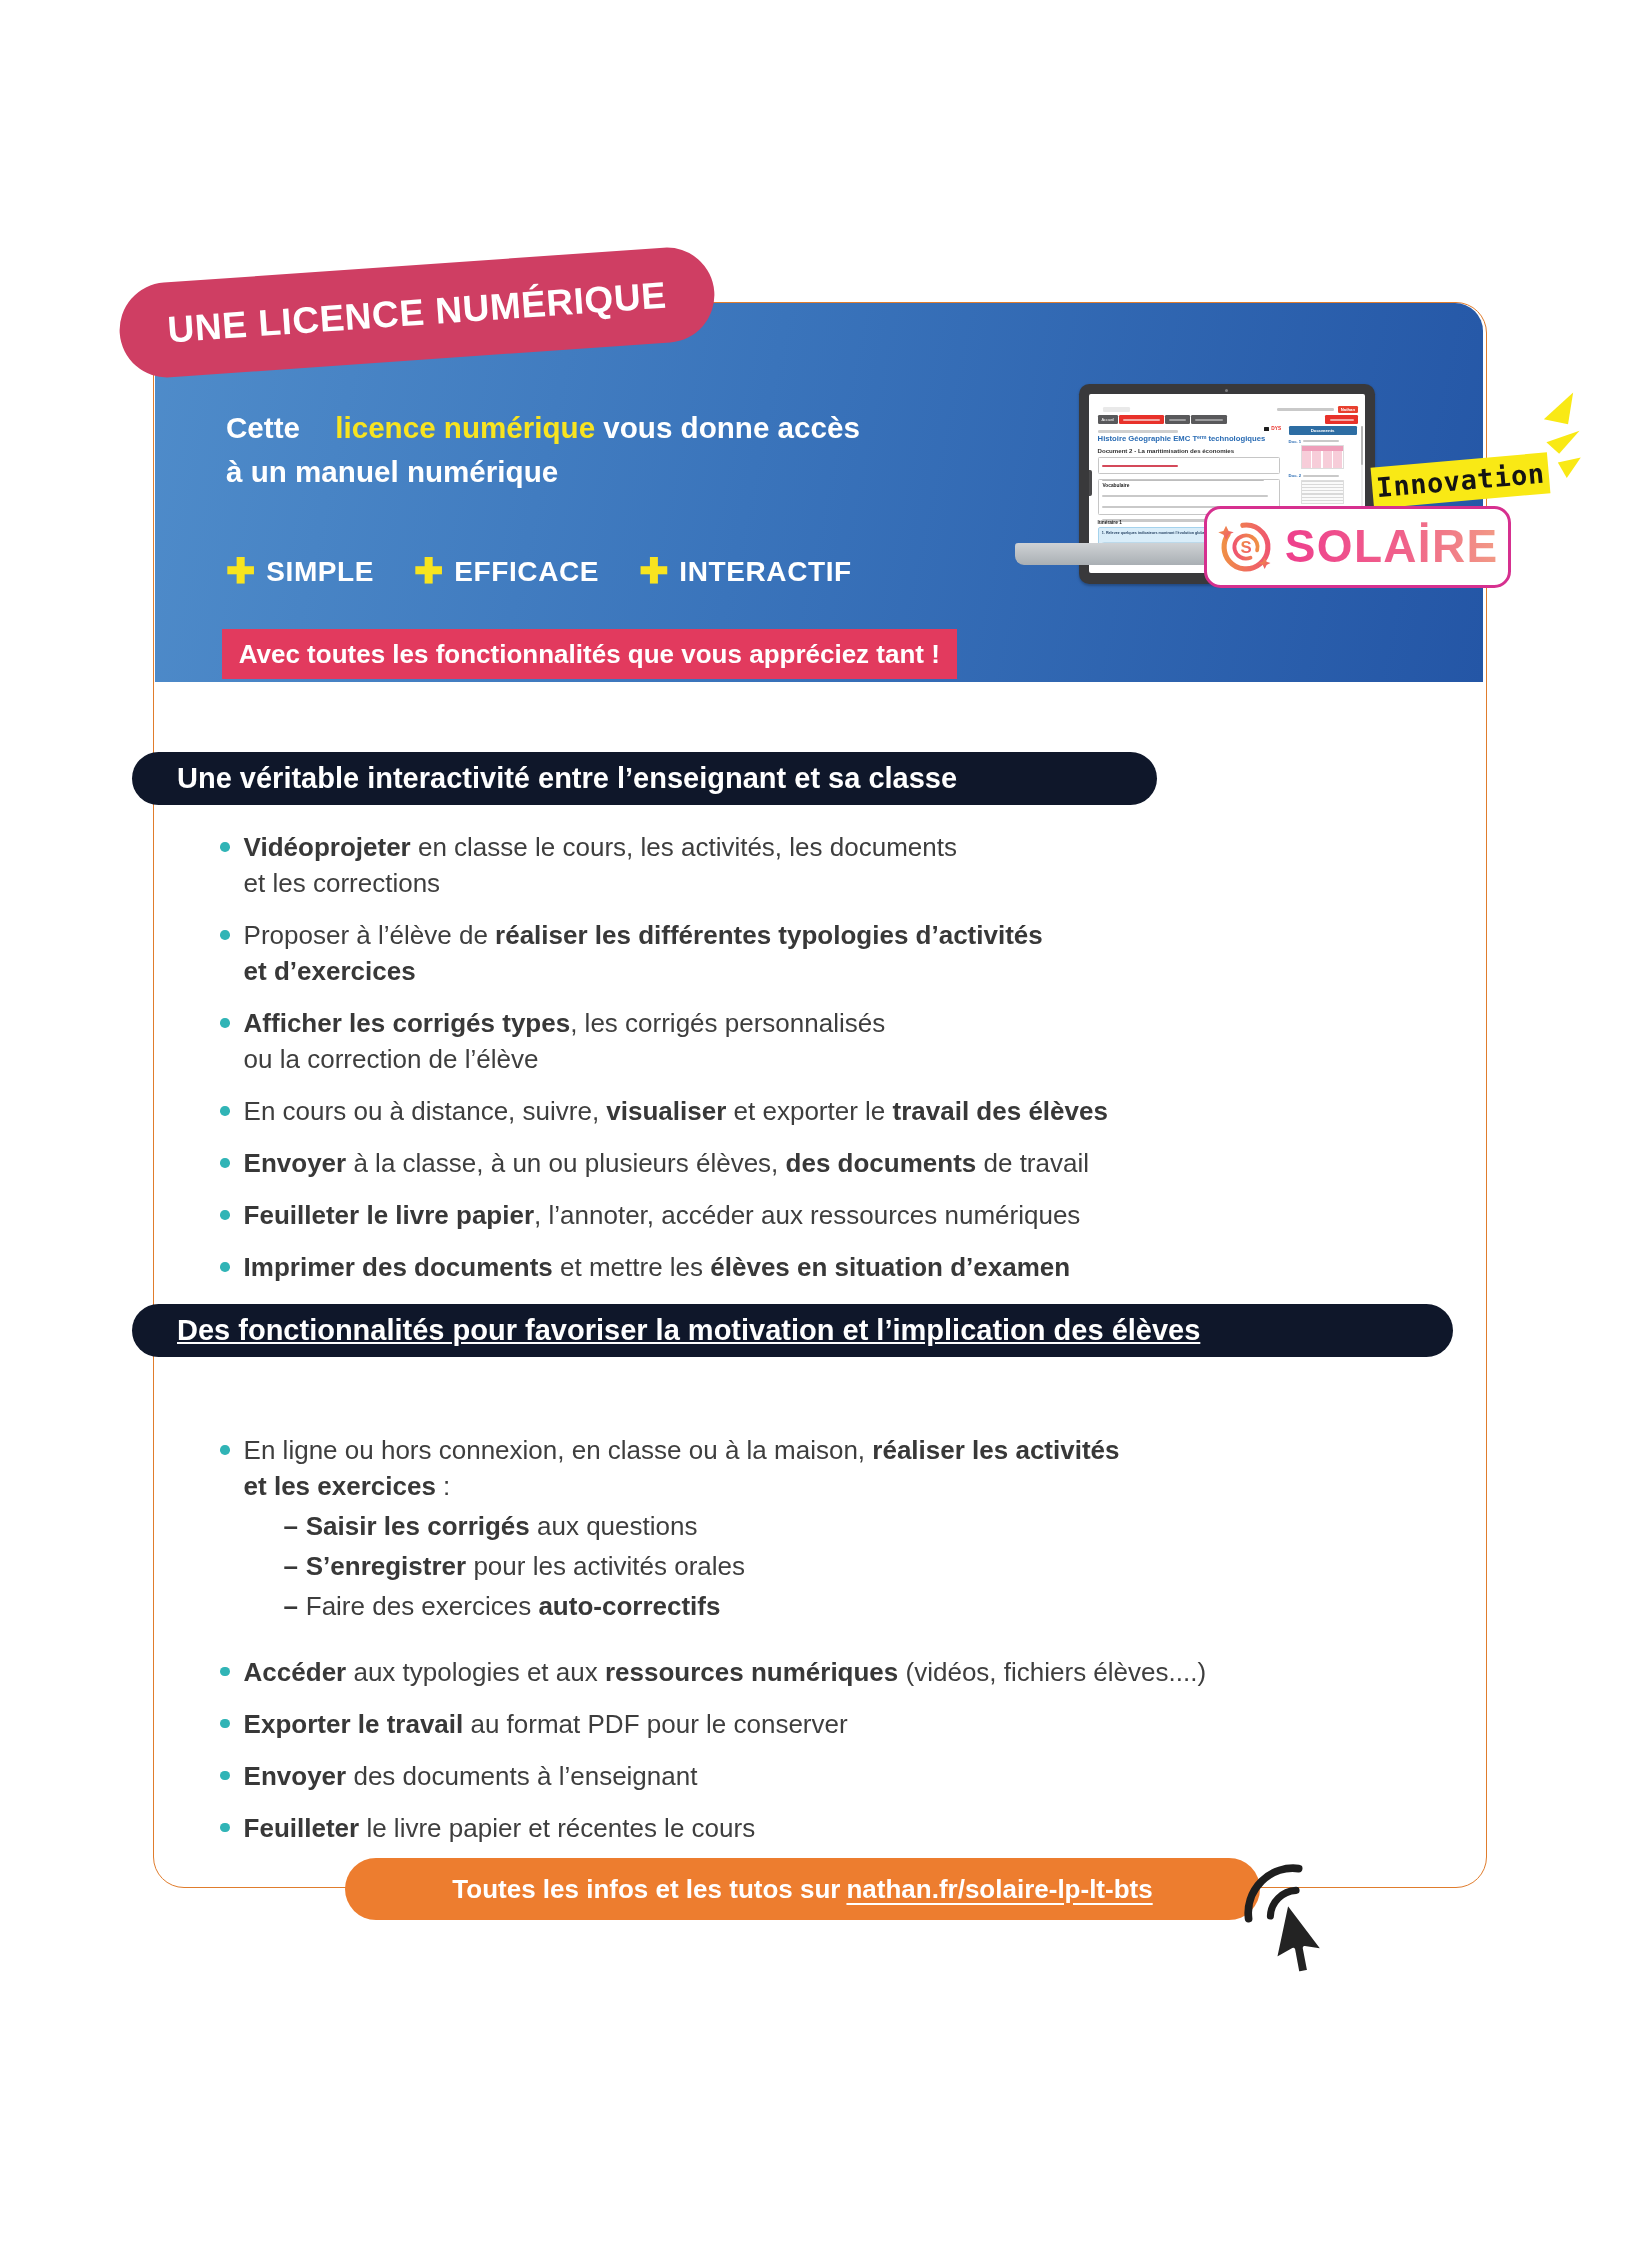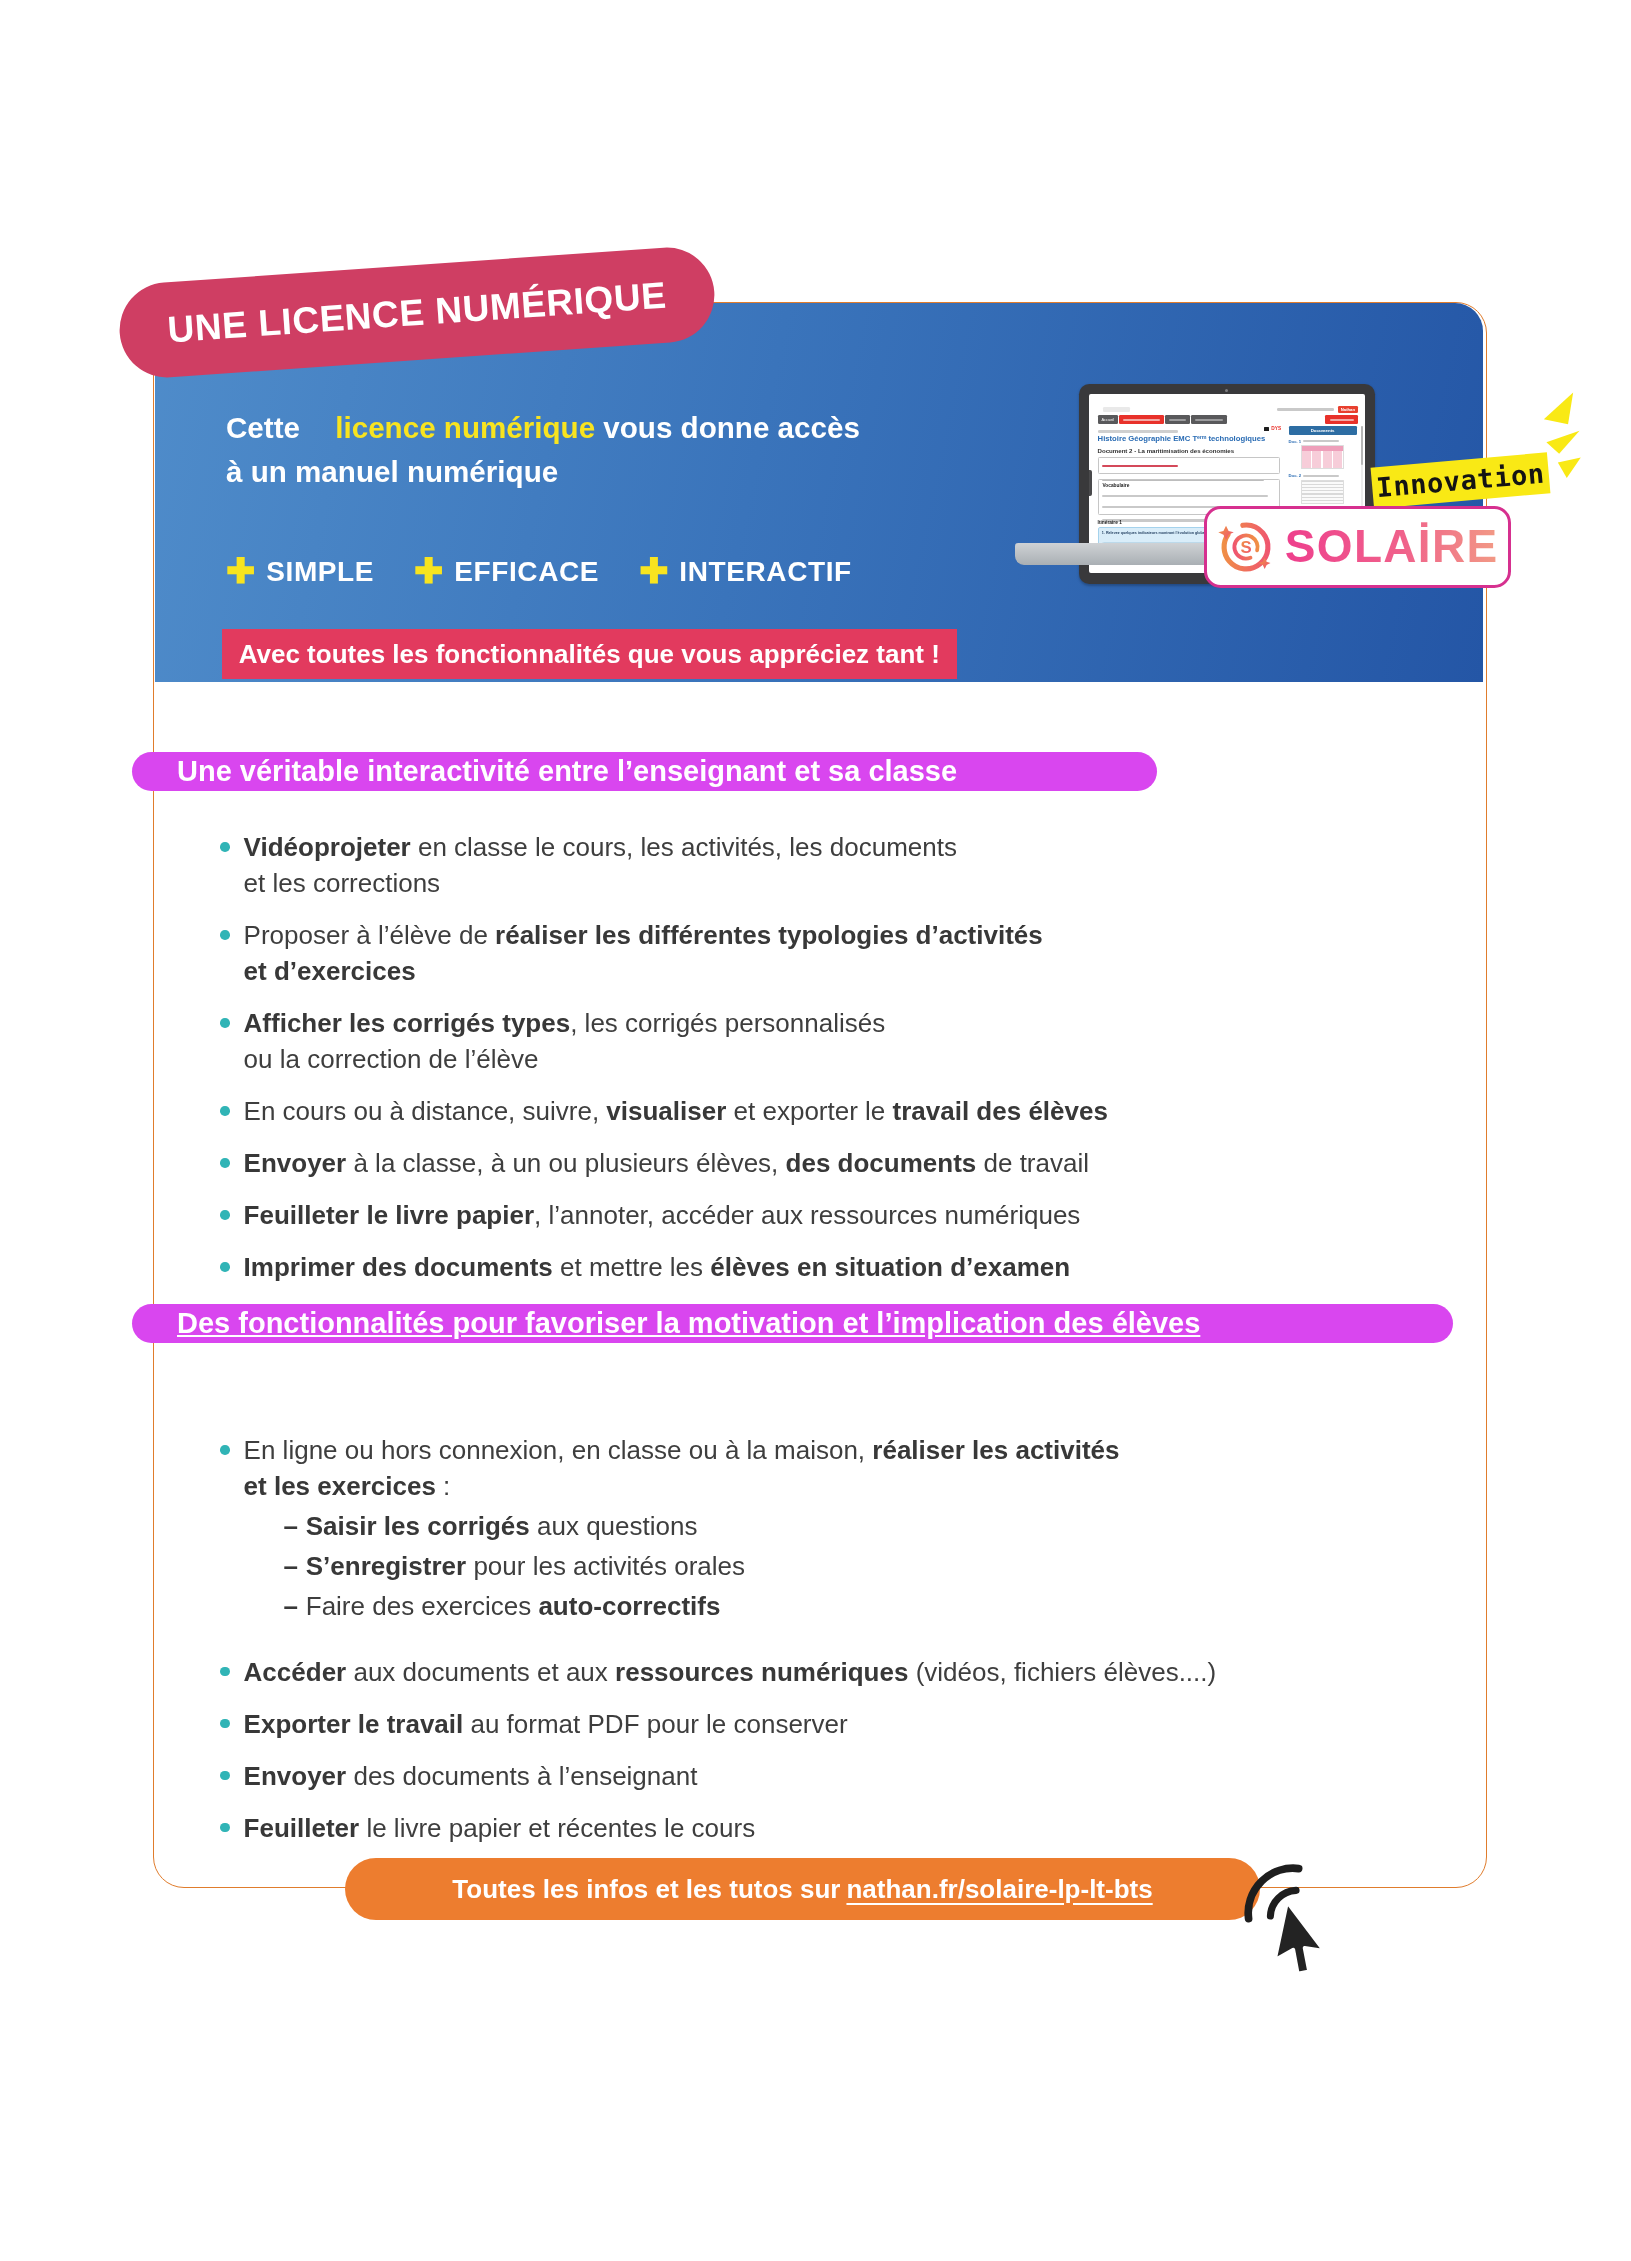--- a/index.html
+++ b/index.html
@@ -95,22 +95,22 @@
          font-family:"DejaVu Sans Mono","Liberation Mono",monospace;}
   .sparks{position:absolute;left:1540px;top:391px;z-index:4;}
   .solaire{position:absolute;left:1204px;top:506px;width:307px;height:82px;background:#fff;
            border:3.9px solid #d6308f;border-radius:16.7px;display:flex;align-items:center;justify-content:center;
            gap:10.3px;z-index:5;box-sizing:border-box;}
   .solaire-text{font-size:46px;font-weight:bold;letter-spacing:1.3px;
       background:linear-gradient(90deg,#ee3f8d 0%,#f0618b 55%,#f29a85 100%);
       -webkit-background-clip:text;background-clip:text;color:transparent;transform:translateY(-1.3px);}
 
   
-  .tealbar{position:absolute;background:#d946ef;color:#fff;font-weight:bold;font-size:29px;
-           display:flex;align-items:center;border-radius:27px;padding-left:45px;height:39px;z-index:2;
+  .tealbar{position:absolute;background:#0f172a;color:#fff;font-weight:bold;font-size:29px;
+           display:flex;align-items:center;border-radius:27px;padding-left:45px;height:53px;z-index:2;
            box-sizing:border-box;}
   #tb1{left:132px;top:752px;width:1025px;}
   #tb2{left:132px;top:1304px;width:1321px;text-decoration:underline;}
   .blist{position:absolute;left:220px;z-index:2;width:1259px;}
   #list1{top:829px;}
   #list2{top:1432px;}
   .bullet{display:flex;margin-bottom:16px;}
   .bullet.gap{margin-top:26px;}
   .dot{width:9.6px;height:9.6px;border-radius:50%;background:#30b4b6;margin:13px 14px 0 0;flex:none;}
   .btxt{font-size:26px;line-height:36px;color:#3e3e3e;}
@@ -345,21 +345,21 @@
           <div><span>En ligne ou hors connexion, en classe ou à la maison, </span><span class="b">réaliser les activités</span></div>
           <div><span class="b">et les exercices</span><span> :</span></div>
           <div class="sub"><span class="dash">–</span><span class="b">Saisir les corrigés</span><span> aux questions</span></div>
           <div class="sub"><span class="dash">–</span><span class="b">S’enregistrer</span><span> pour les activités orales</span></div>
           <div class="sub"><span class="dash">–</span><span>Faire des exercices </span><span class="b">auto-correctifs</span></div>
         </div>
       </div>
       <div class="bullet gap">
         <span class="dot"></span>
         <div class="btxt">
-          <div><span class="b">Accéder</span><span> aux documents et aux </span><span class="b">ressources numériques</span><span> (vidéos, fichiers élèves....)</span></div>
+          <div><span class="b">Accéder</span><span> aux typologies et aux </span><span class="b">ressources numériques</span><span> (vidéos, fichiers élèves....)</span></div>
         </div>
       </div>
       <div class="bullet">
         <span class="dot"></span>
         <div class="btxt">
           <div><span class="b">Exporter le travail</span><span> au format PDF pour le conserver</span></div>
         </div>
       </div>
       <div class="bullet">
         <span class="dot"></span>

